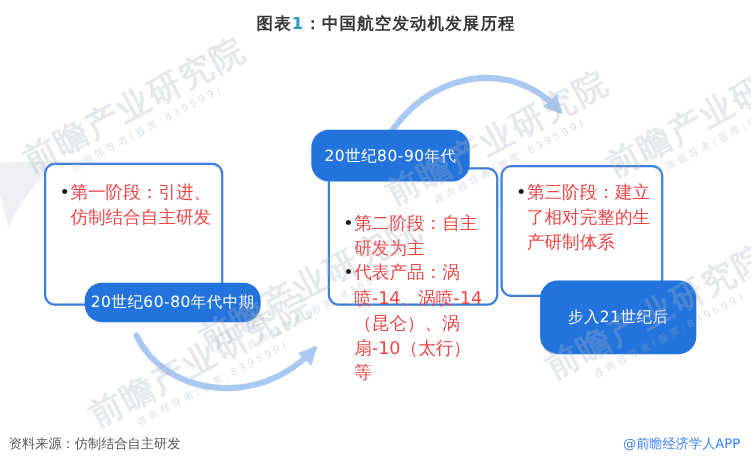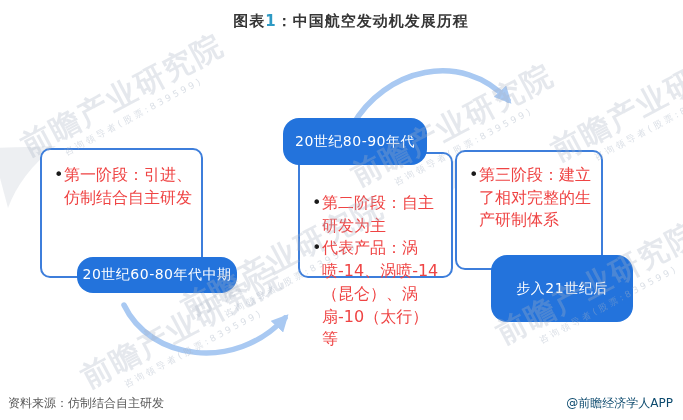--- a/index.html
+++ b/index.html
@@ -37,21 +37,21 @@
   #stage3-period { left:491px; top:255px; width:142px; height:67px; }
   
   .wm {
     position:absolute; z-index:5; pointer-events:none; text-align:center;
     transform:translate(-50%,-50%) rotate(-28deg); white-space:nowrap;
   }
   .wm-big   { font-size:30px; font-weight:bold; color:rgba(168,178,196,0.30); letter-spacing:2px; }
   .wm-small { font-size:9px;  color:rgba(168,178,196,0.42); letter-spacing:3px; margin-top:-3px; }
   
   .footer-source { position:absolute; left:8px;  bottom:8px; font-size:12px; color:#595959; z-index:6; }
-  .footer-credit { position:absolute; right:10px; bottom:8px; font-size:12px; color:#0c4a6e; z-index:6; }
+  .footer-credit { position:absolute; right:10px; bottom:8px; font-size:12px; color:#3b82f6; z-index:6; }
 </style>
 </head>
 <body>
 
 <div class="canvas">
 
   <svg class="layer-svg" width="683" height="420" viewBox="0 0 683 420">
     <defs>
       <marker id="ah" viewBox="0 0 10 10" refX="7" refY="5" markerWidth="17" markerHeight="17" markerUnits="userSpaceOnUse" orient="auto">
         <path d="M0,0 L10,5 L0,10 Z" fill="#a9c9f2"></path>

